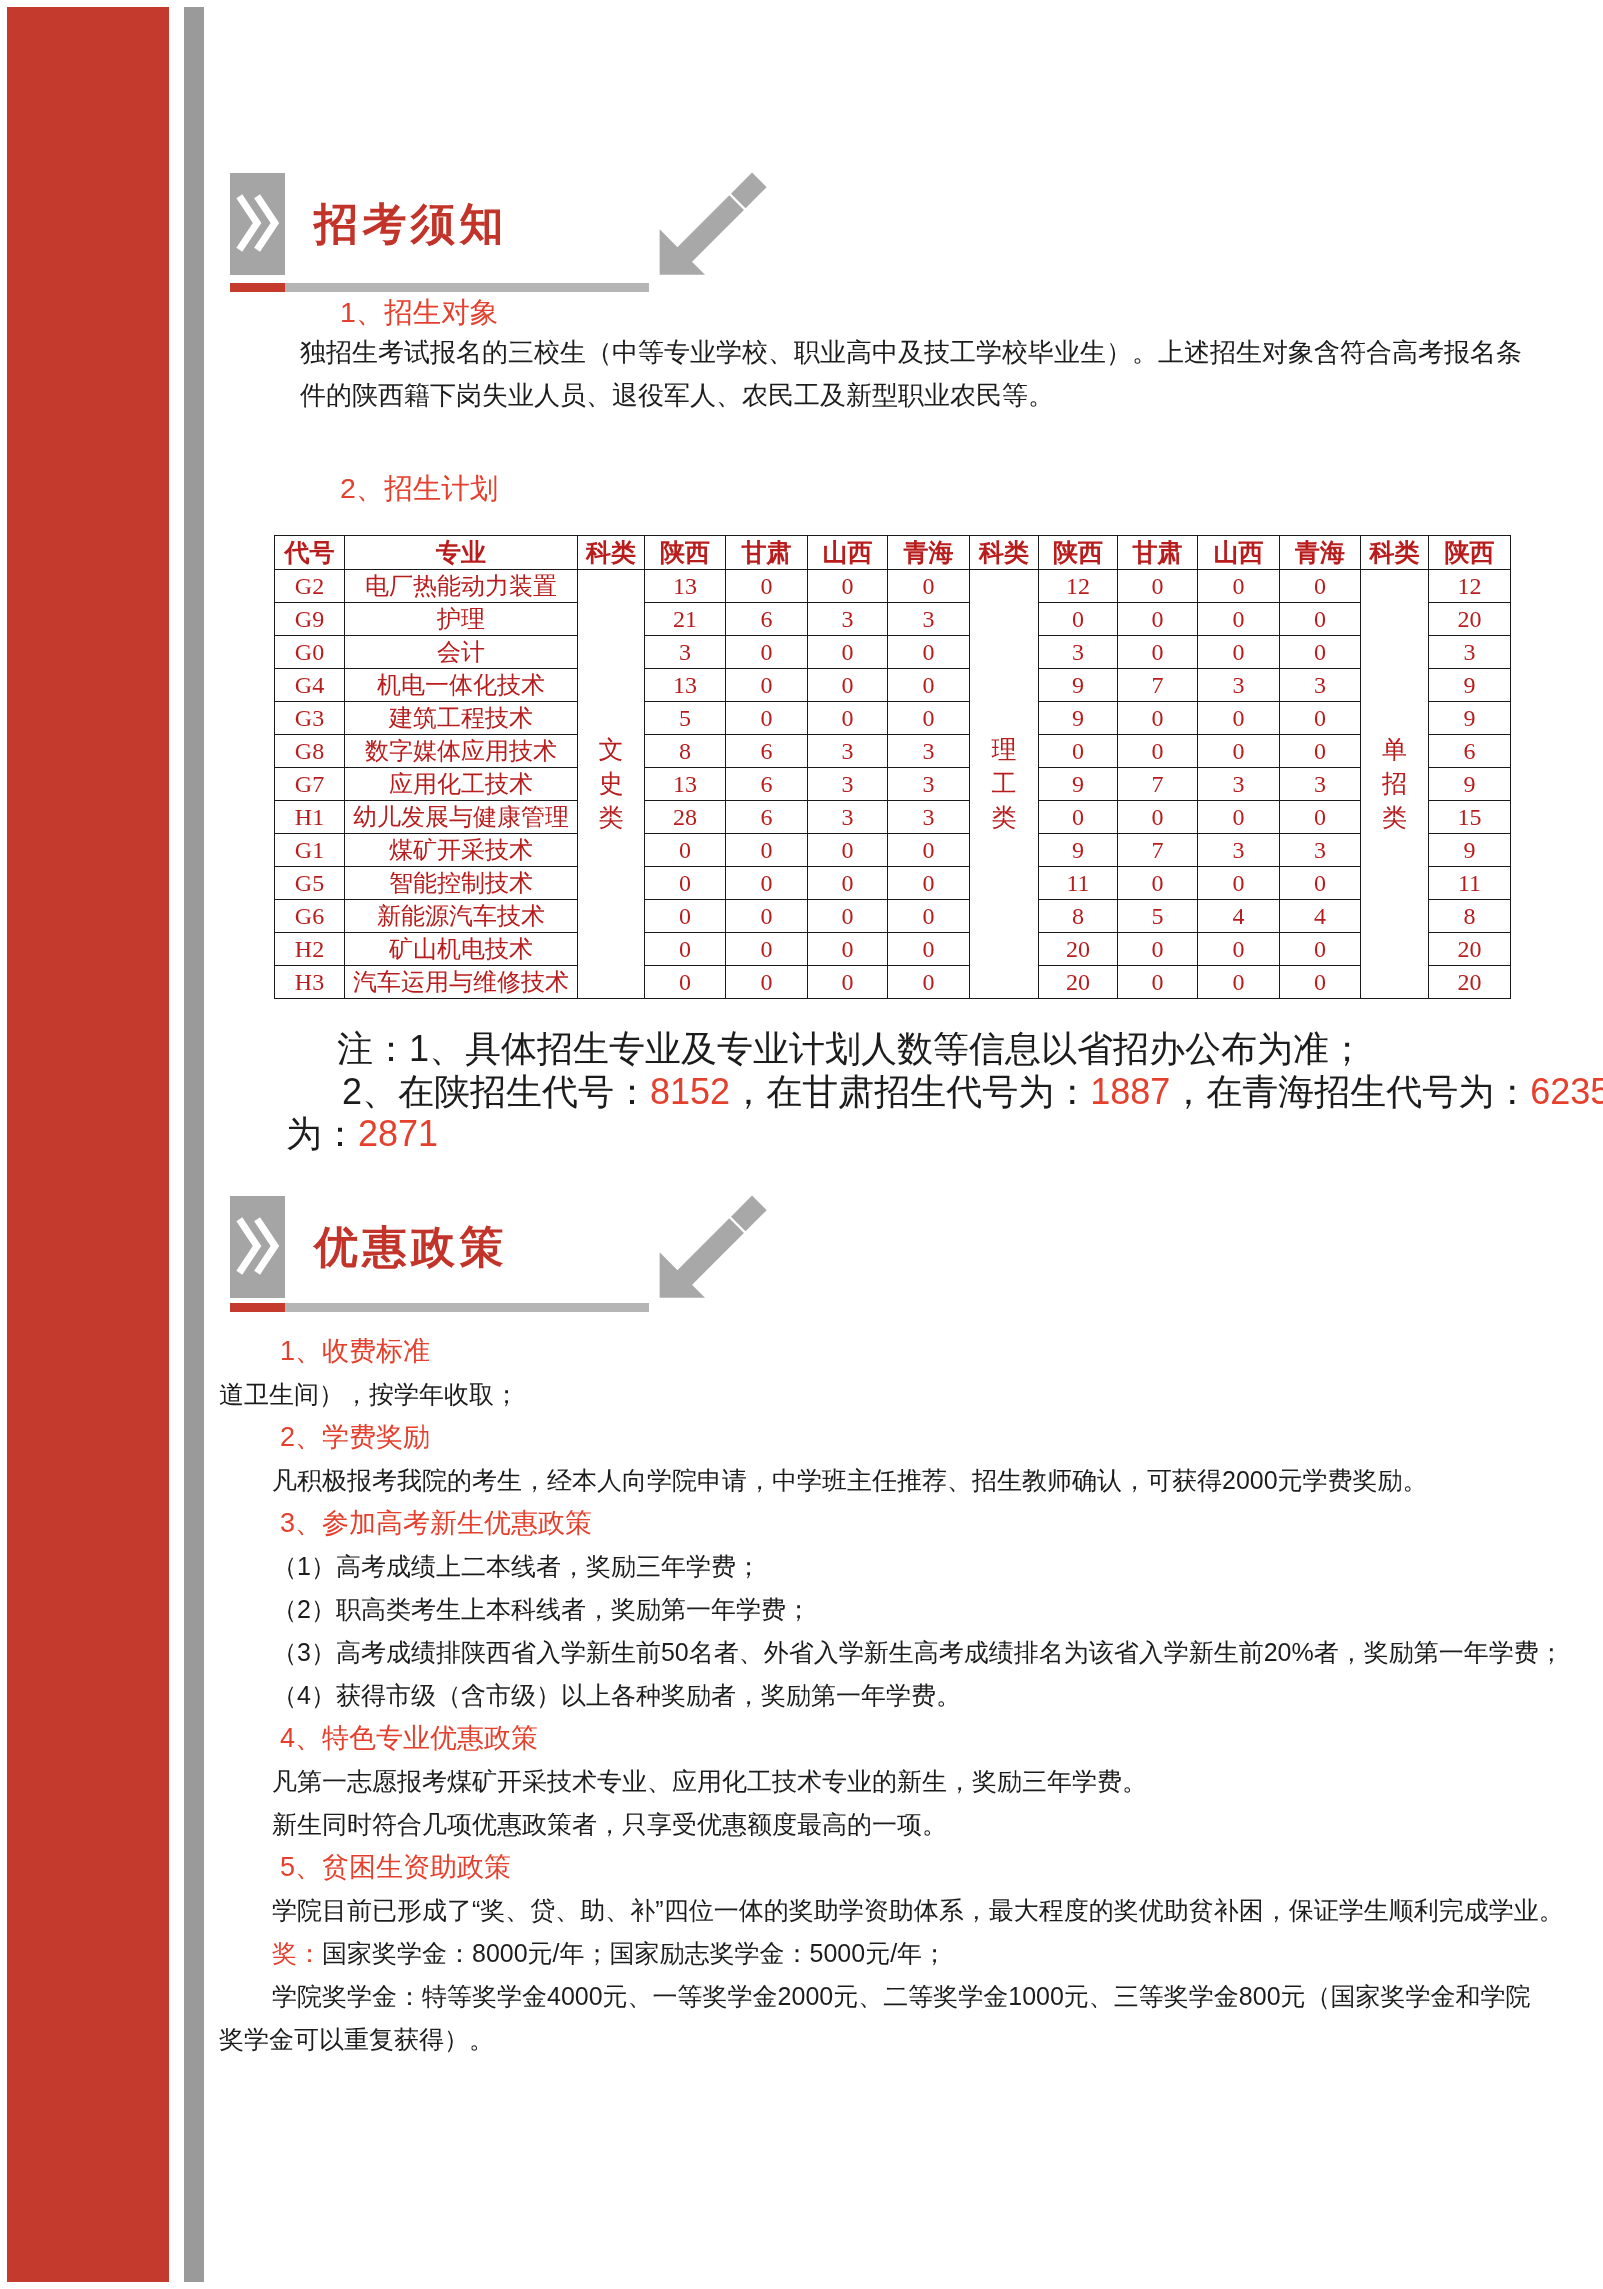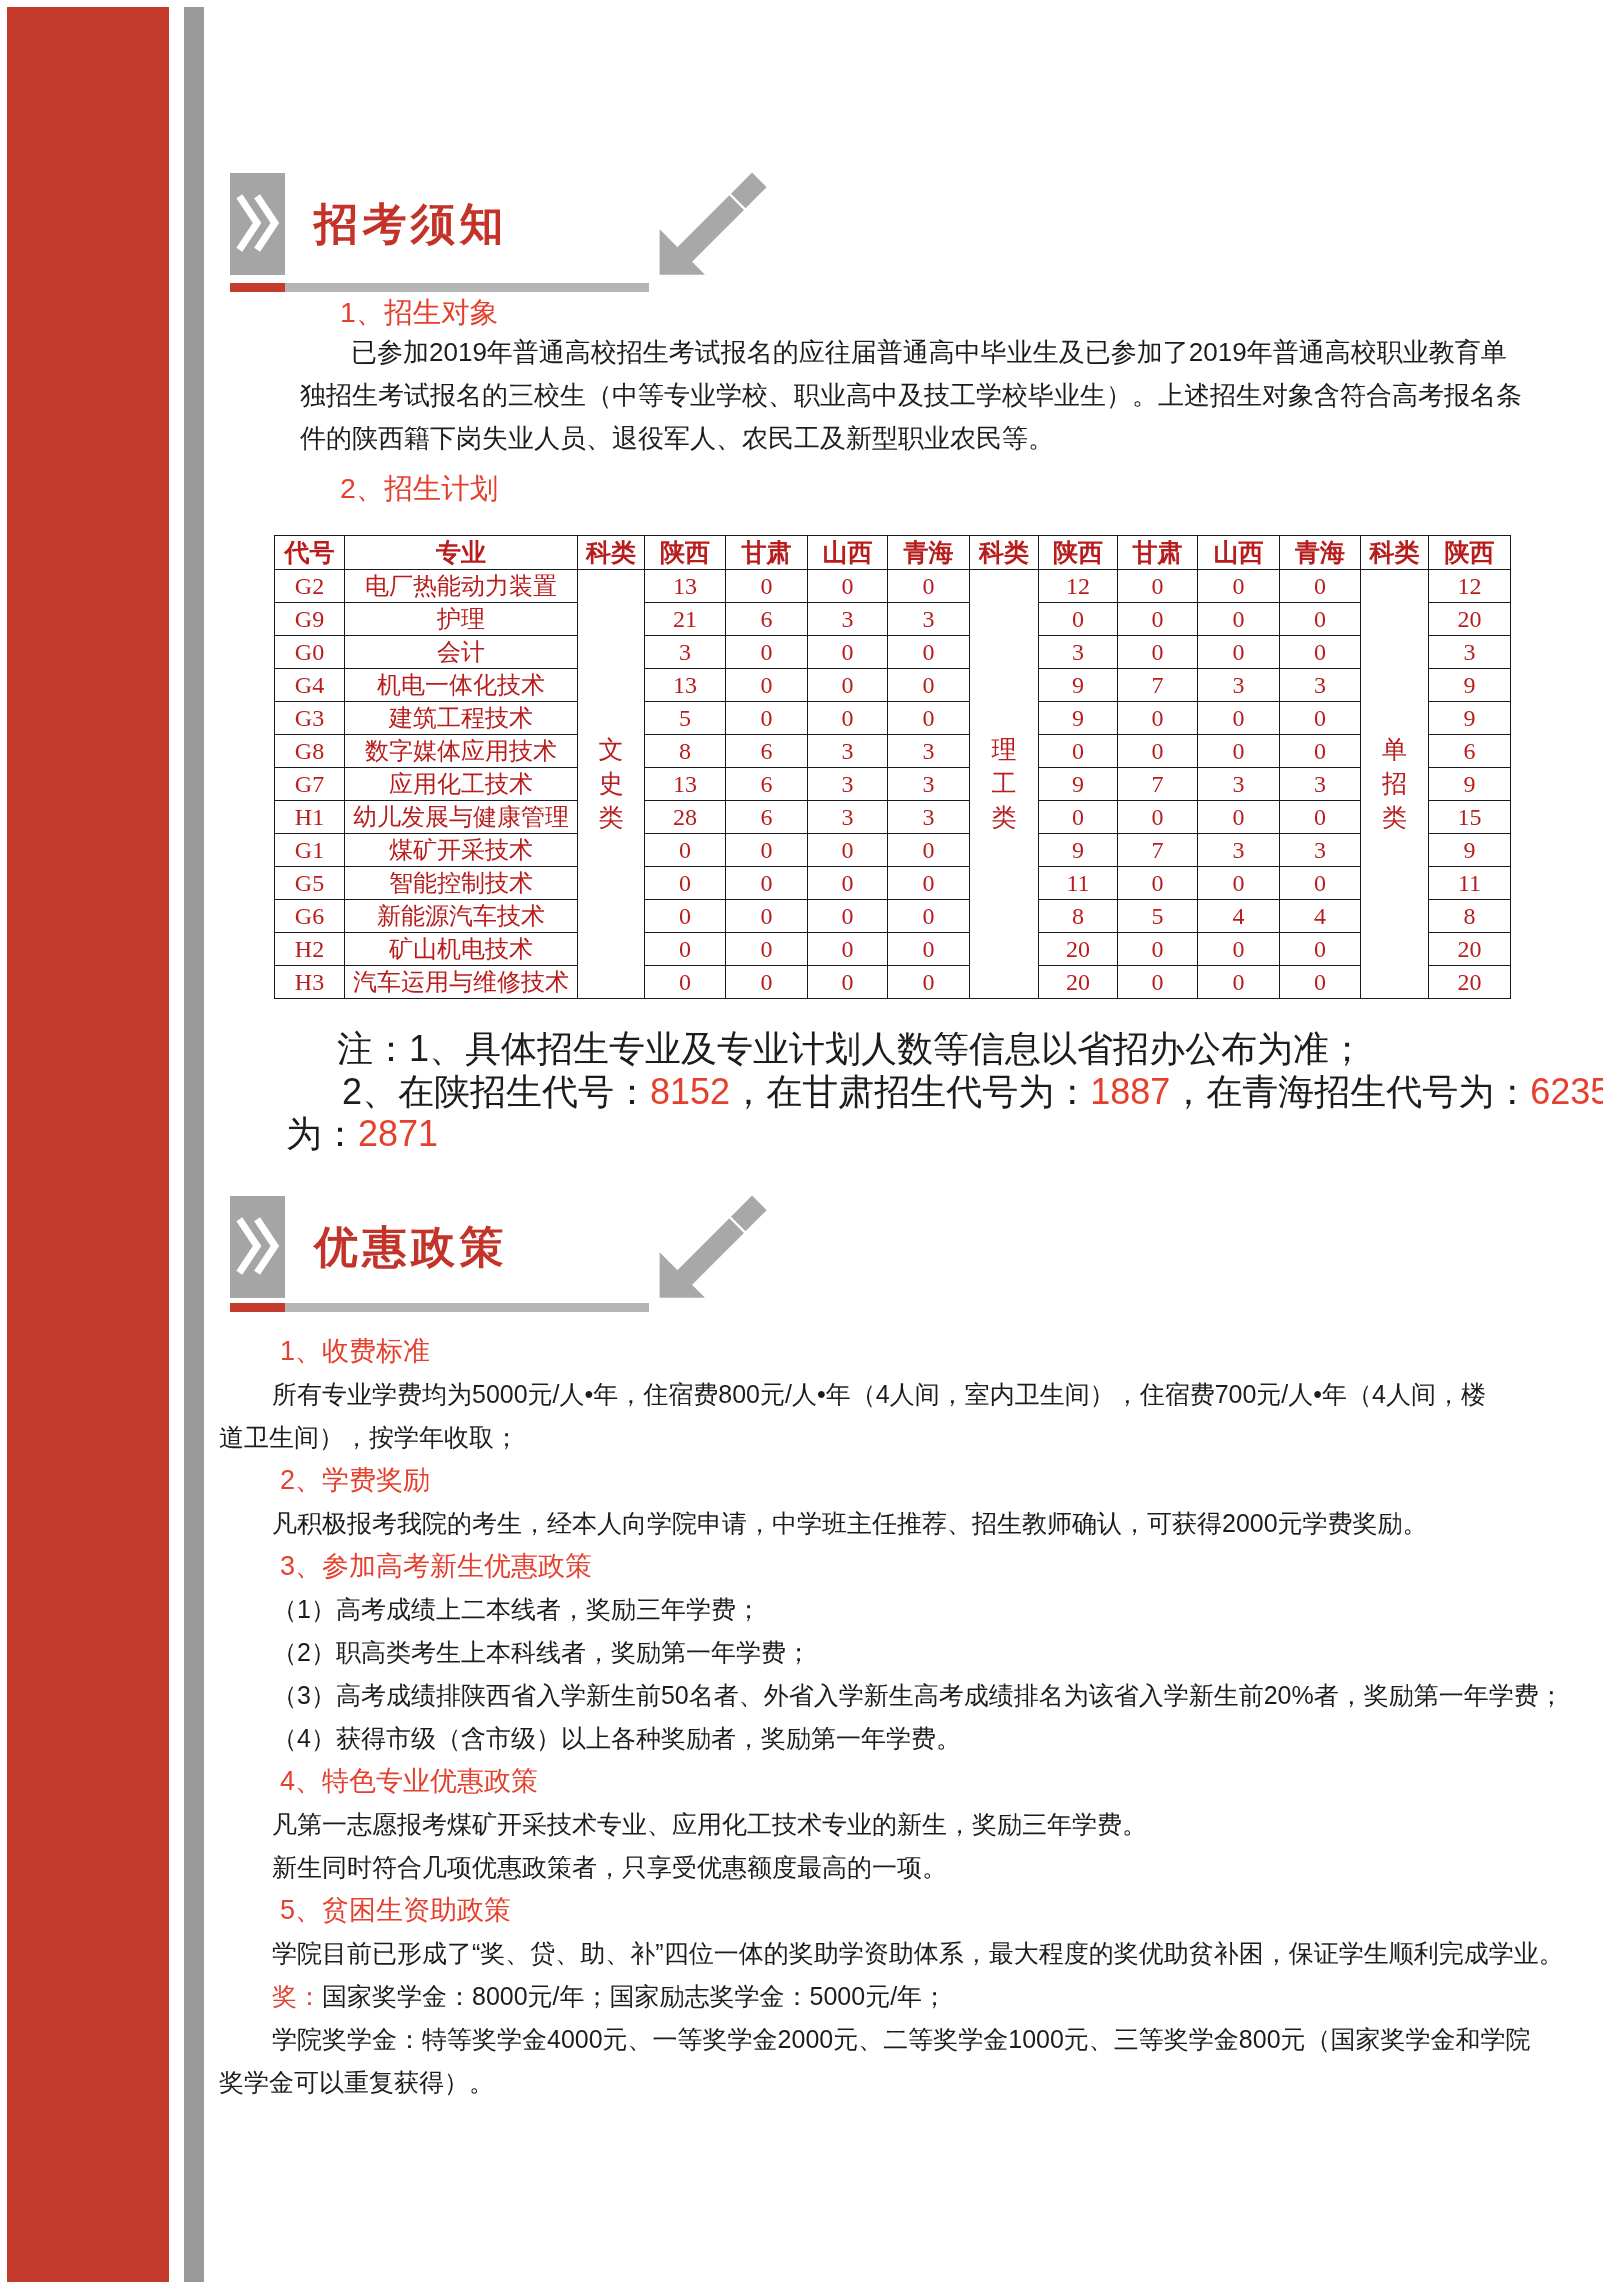--- a/index.html
+++ b/index.html
@@ -57,21 +57,20 @@
     <polygon fill="#a8a8a8" points="28,80 46,98 112,32 94,14"></polygon>
     <polygon fill="#a8a8a8" points="96,12 114,30 140,4 122,-14"></polygon>
   </svg>
 </div>
 <div class="abs rule-red" style="left:230px;top:283px;width:55px"></div>
 <div class="abs rule-gray" style="left:285px;top:283px;width:364px"></div>
 
 <div class="abs sub-h" style="left:340px;top:294px">1、招生对象</div>
 
 <div class="abs para" style="left:300px;top:331px">
-  <div class="indent">已参加2019年普通高校招生考试报名的应往届普通高中毕业生及已参加了2019年普通高校职业教育单</div>
   <div>独招生考试报名的三校生（中等专业学校、职业高中及技工学校毕业生）。上述招生对象含符合高考报名条</div>
   <div>件的陕西籍下岗失业人员、退役军人、农民工及新型职业农民等。</div>
 </div>
 
 <div class="abs sub-h" style="left:340px;top:470px">2、招生计划</div>
 
 <div class="abs" style="left:274px;top:535px">
   <table class="plan">
     <colgroup>
       <col style="width:70px">
@@ -314,21 +313,20 @@
     <polygon fill="#a8a8a8" points="8,112 8,56 64,112"></polygon>
     <polygon fill="#a8a8a8" points="28,80 46,98 112,32 94,14"></polygon>
     <polygon fill="#a8a8a8" points="96,12 114,30 140,4 122,-14"></polygon>
   </svg>
 </div>
 <div class="abs rule-red" style="left:230px;top:1303px;width:55px"></div>
 <div class="abs rule-gray" style="left:285px;top:1303px;width:364px"></div>
 
 <div class="abs policy" style="left:219px;top:1330px">
     <div class="pline h">1、收费标准</div>
-    <div class="pline i">所有专业学费均为5000元/人•年，住宿费800元/人•年（4人间，室内卫生间），住宿费700元/人•年（4人间，楼</div>
     <div class="pline b">道卫生间），按学年收取；</div>
     <div class="pline h">2、学费奖励</div>
     <div class="pline i">凡积极报考我院的考生，经本人向学院申请，中学班主任推荐、招生教师确认，可获得2000元学费奖励。</div>
     <div class="pline h">3、参加高考新生优惠政策</div>
     <div class="pline i">（1）高考成绩上二本线者，奖励三年学费；</div>
     <div class="pline i">（2）职高类考生上本科线者，奖励第一年学费；</div>
     <div class="pline i">（3）高考成绩排陕西省入学新生前50名者、外省入学新生高考成绩排名为该省入学新生前20%者，奖励第一年学费；</div>
     <div class="pline i">（4）获得市级（含市级）以上各种奖励者，奖励第一年学费。</div>
     <div class="pline h">4、特色专业优惠政策</div>
     <div class="pline i">凡第一志愿报考煤矿开采技术专业、应用化工技术专业的新生，奖励三年学费。</div>

